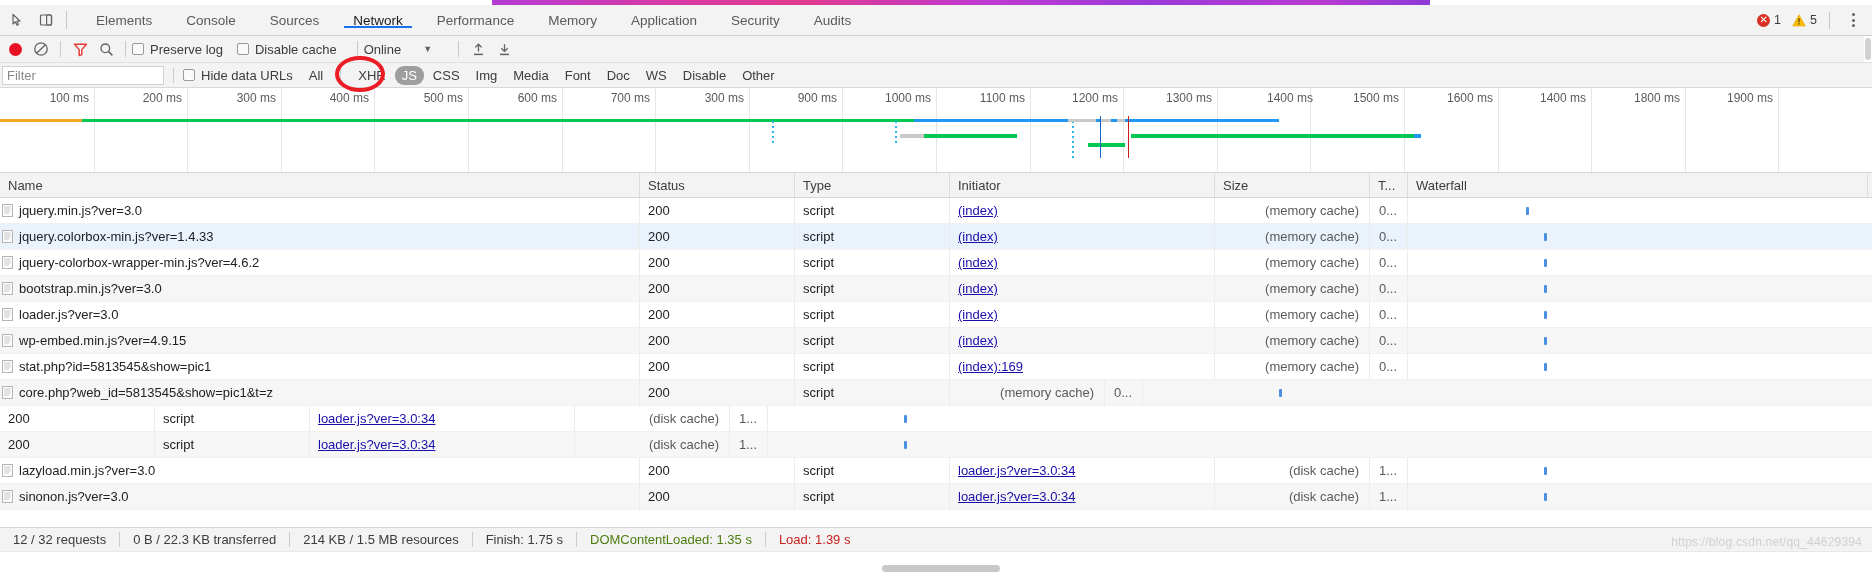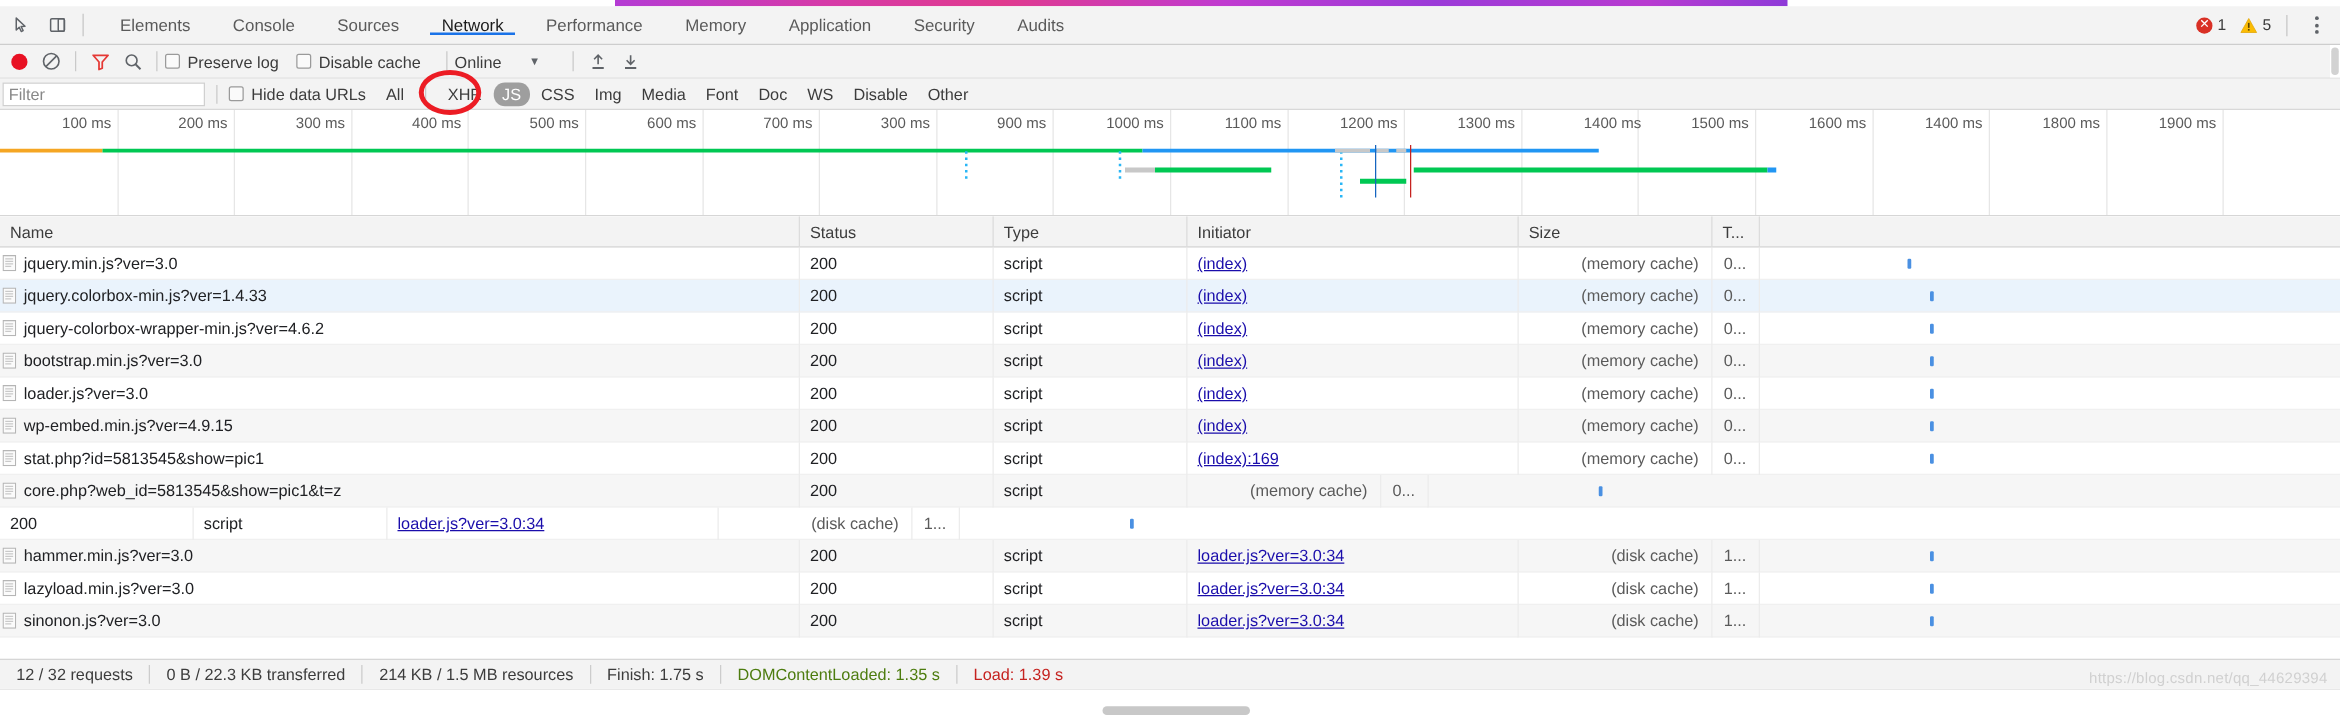--- a/index.html
+++ b/index.html
@@ -375,20 +375,21 @@
   </div>
 
   <div class="tablewrap">
     <div class="thead" id="thead">
         <div class="th" style="width: 640px; flex: 0 0 auto;">Name</div>
         <div class="th" style="width: 155px; flex: 0 0 auto;">Status</div>
         <div class="th" style="width: 155px; flex: 0 0 auto;">Type</div>
         <div class="th" style="width: 265px; flex: 0 0 auto;">Initiator</div>
         <div class="th" style="width: 155px; flex: 0 0 auto;">Size</div>
         <div class="th" style="width: 38px; flex: 0 0 auto;">T...</div>
+        <div class="th" style="width: 460px; flex: 0 0 auto;">Waterfall</div>
       </div>
     <div class="rows" id="rows">
         <div class="row">
           <div class="cell name" style="width: 640px; flex: 0 0 auto;">
             <svg class="doc-ico" viewBox="0 0 11 13">
               <rect x="0.5" y="0.5" width="10" height="12" fill="#fbfbfb" stroke="#b5b5b5"></rect>
               <line x1="2.2" y1="3" x2="8.5" y2="3" stroke="#c9c9c9"></line>
               <line x1="2.2" y1="5" x2="8.5" y2="5" stroke="#c9c9c9"></line>
               <line x1="2.2" y1="7" x2="8.5" y2="7" stroke="#c9c9c9"></line>
               <line x1="2.2" y1="9" x2="7" y2="9" stroke="#c9c9c9"></line>
@@ -563,30 +564,20 @@
           <div class="cell" style="width: 265px; flex: 0 0 auto;">
             <span class="initiator-link">loader.js?ver=3.0:34</span>
           </div>
           <div class="cell right" style="width: 155px; flex: 0 0 auto;">(disk cache)</div>
           <div class="cell right" style="width: 38px; flex: 0 0 auto;">1...</div>
           <div class="wf" style="width: 460px;">
             <div class="wfbar" style="left: 136px; width: 3px; height: 8px; top: 9px;"></div>
           </div>
         </div>
         <div class="row odd">
-          <div class="cell name" style="width: 640px; flex: 0 0 auto;">
-            <svg class="doc-ico" viewBox="0 0 11 13">
-              <rect x="0.5" y="0.5" width="10" height="12" fill="#fbfbfb" stroke="#b5b5b5"></rect>
-              <line x1="2.2" y1="3" x2="8.5" y2="3" stroke="#c9c9c9"></line>
-              <line x1="2.2" y1="5" x2="8.5" y2="5" stroke="#c9c9c9"></line>
-              <line x1="2.2" y1="7" x2="8.5" y2="7" stroke="#c9c9c9"></line>
-              <line x1="2.2" y1="9" x2="7" y2="9" stroke="#c9c9c9"></line>
-            </svg>
-            <span>hammer.min.js?ver=3.0</span>
-          </div>
           <div class="cell" style="width: 155px; flex: 0 0 auto;">200</div>
           <div class="cell" style="width: 155px; flex: 0 0 auto;">script</div>
           <div class="cell" style="width: 265px; flex: 0 0 auto;">
             <span class="initiator-link">loader.js?ver=3.0:34</span>
           </div>
           <div class="cell right" style="width: 155px; flex: 0 0 auto;">(disk cache)</div>
           <div class="cell right" style="width: 38px; flex: 0 0 auto;">1...</div>
           <div class="wf" style="width: 460px;">
             <div class="wfbar" style="left: 136px; width: 3px; height: 8px; top: 9px;"></div>
           </div>

